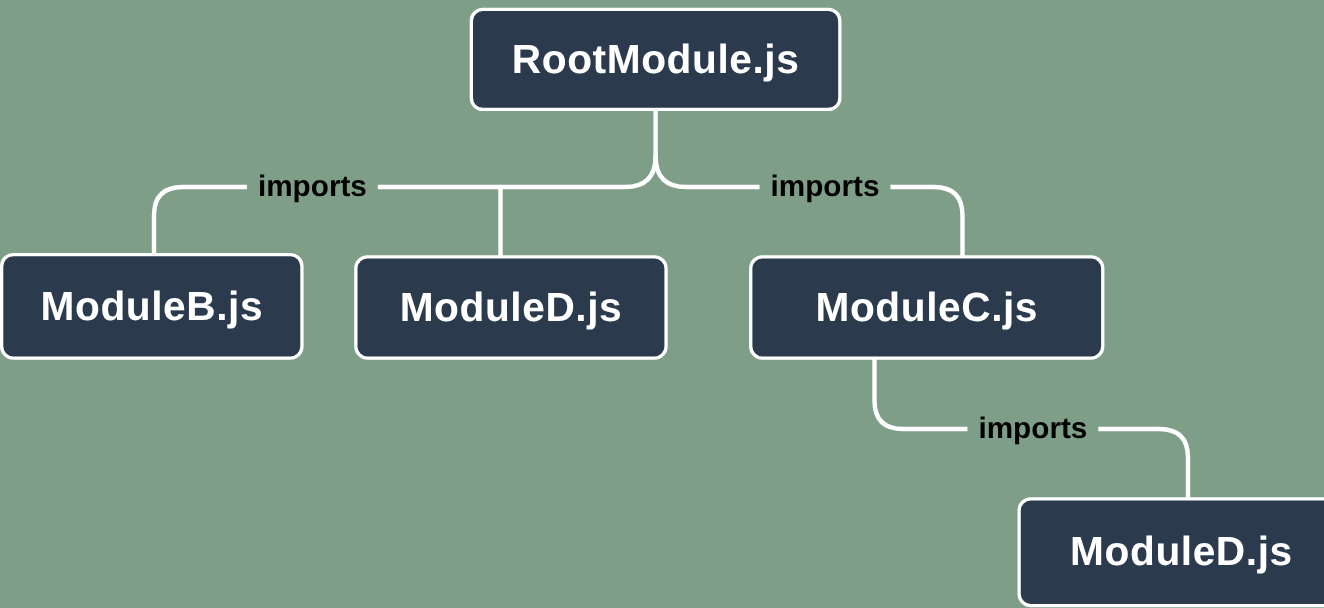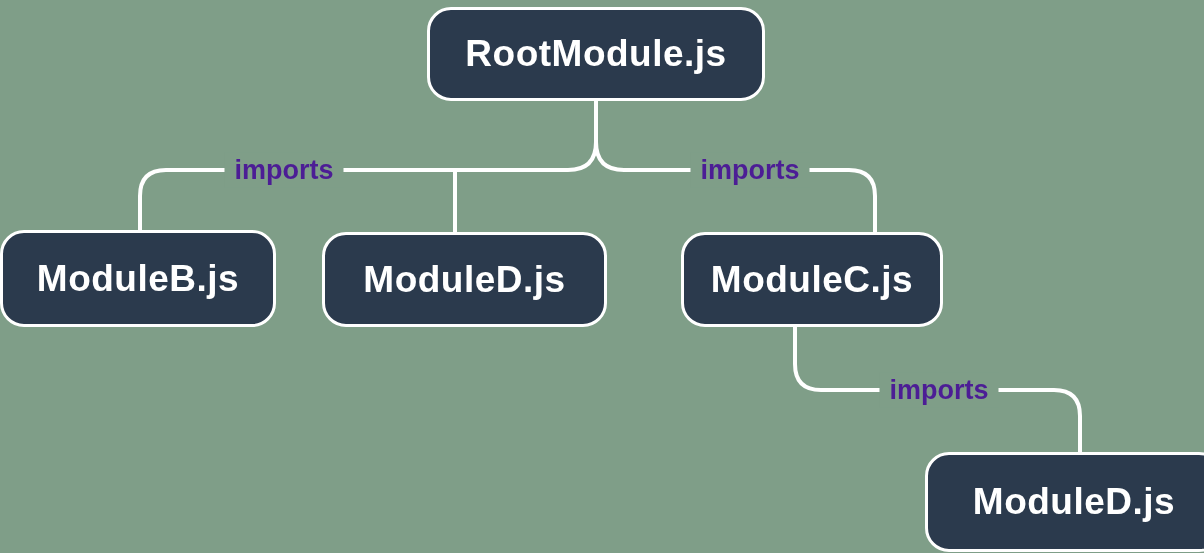--- a/index.html
+++ b/index.html
@@ -28,42 +28,42 @@
     fill: none;
     stroke: #ffffff;
     stroke-width: 4;
     stroke-linecap: round;
   }
   .node {
     position: absolute;
     z-index: 3;
     background: #2b3a4d; 
     border: 3px solid #ffffff;
-    border-radius: 24px;
+    border-radius: 12px;
     box-sizing: border-box;
     display: flex;
     align-items: center;
     justify-content: center;
     color: #ffffff;
     font-size: 37px;
     font-weight: 700;
     letter-spacing: 0.5px;
   }
   .node-root    { left: 427px; top: 7px;   width: 338px; height: 94px; }
   .node-a       { left: 0px;   top: 230px; width: 276px; height: 97px; }
   .node-b       { left: 322px; top: 232px; width: 285px; height: 95px; }
-  .node-c       { left: 681px; top: 232px; width: 262px; height: 95px; }
+  .node-c       { left: 681px; top: 232px; width: 323px; height: 95px; }
   .node-d       { left: 925px; top: 452px; width: 298px; height: 100px; }
   .edge-label {
     position: absolute;
     z-index: 2;
     transform: translate(-50%, -50%);
     background: #7f9e88; 
     padding: 2px 10px;
-    color: #4c1d95;
+    color: #000000;
     font-size: 27px;
     font-weight: 700;
   }
   .edge-label-left   { left: 284px; top: 170px; }
   .edge-label-right  { left: 750px; top: 170px; }
   .edge-label-bottom { left: 939px; top: 390px; }
 </style>
 </head>
 <body>
 

